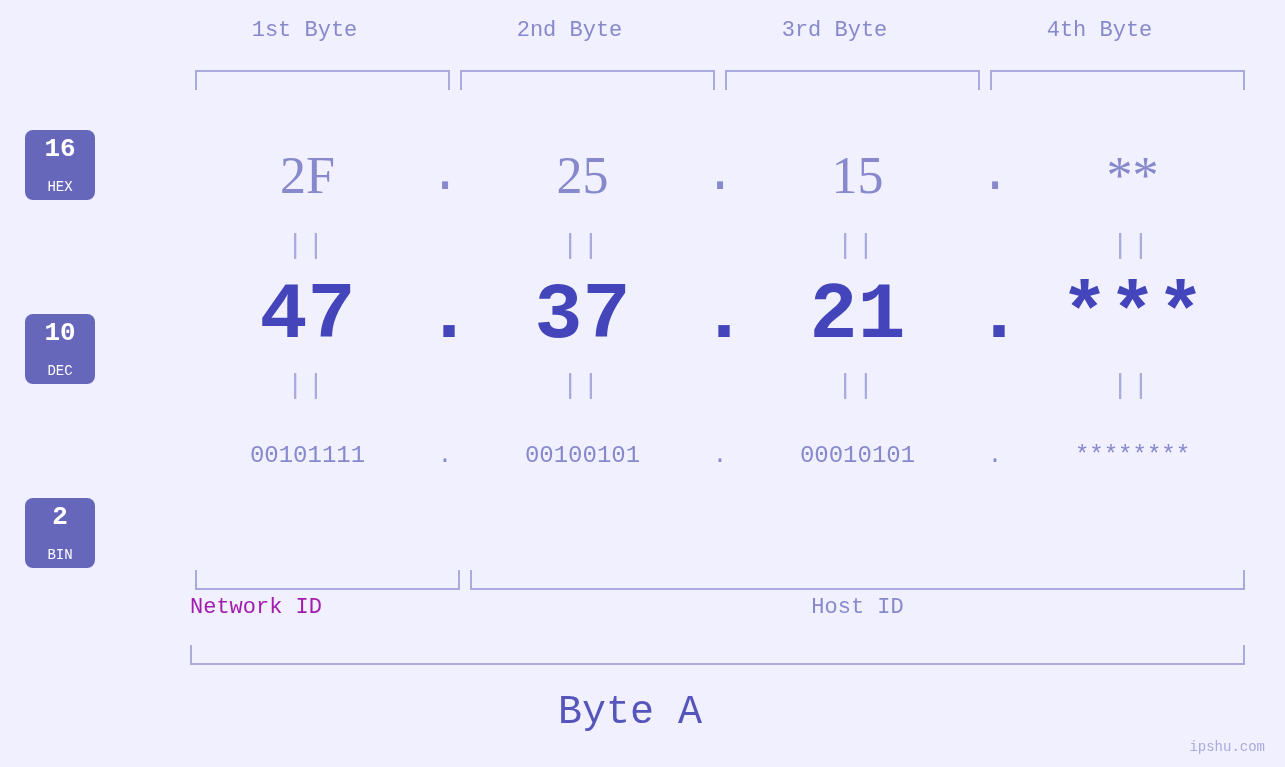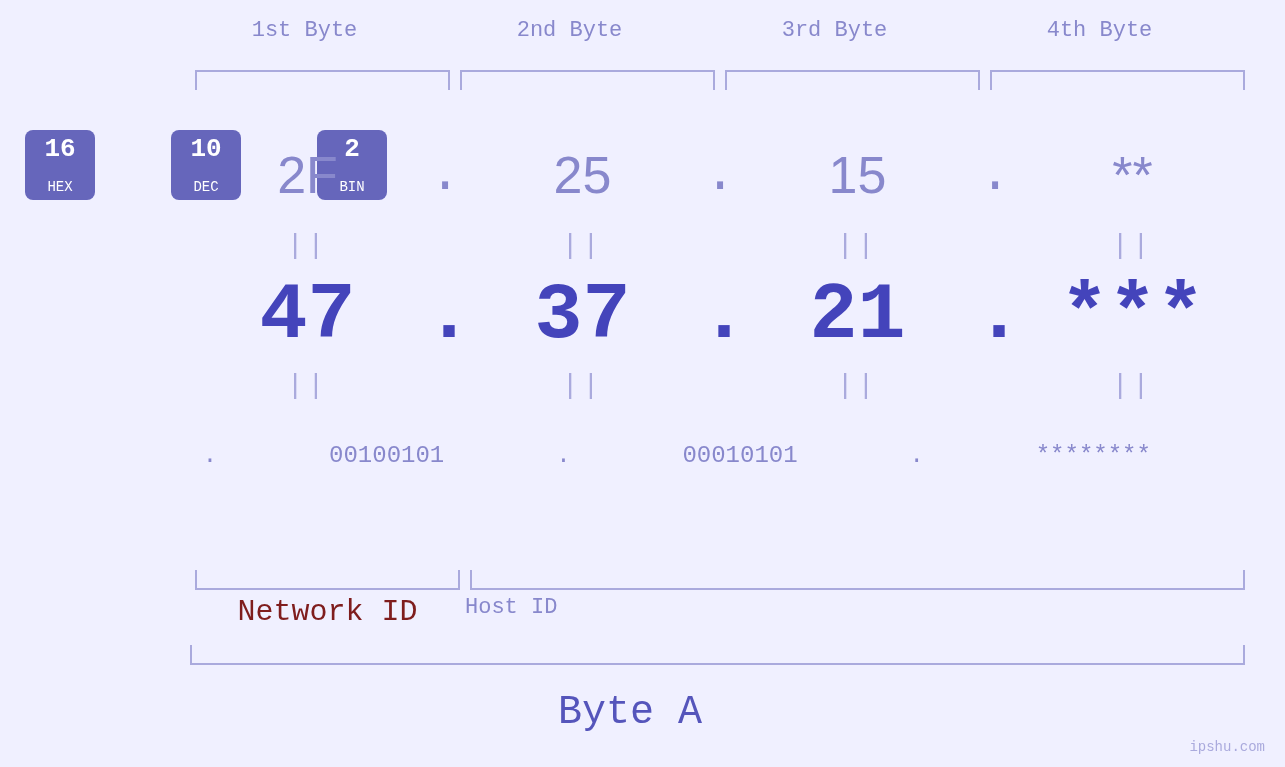--- a/index.html
+++ b/index.html
@@ -51,22 +51,22 @@
       border-right: 2px solid #aaaadd;
       margin: 0 5px;
     }
 
     
     .badges {
       position: absolute;
       left: 25px;
       top: 130px;
       display: flex;
-      flex-direction: row;
-      gap: 76px;
+      flex-direction: column;
+      gap: 114px;
     }
     .badge {
       width: 70px;
       height: 70px;
       background: #6666bb;
       border-radius: 8px;
       display: flex;
       flex-direction: column;
       align-items: center;
       justify-content: center;
@@ -107,21 +107,21 @@
     .dot-cell {
       width: 40px;
       flex: none;
       text-align: center;
     }
 
     
     .hex-val {
       color: #8888cc;
       font-size: 52px;
-      font-family: Liberation Sans, sans-serif;
+      font-family: Liberation Serif, serif;
       margin-top: 12px;
     }
     .hex-dot {
       color: #8888cc;
       font-size: 52px;
     }
 
     
     .dec-val {
       color: #4444bb;
@@ -192,27 +192,27 @@
     
     .id-labels {
       position: absolute;
       top: 595px;
       left: 190px;
       width: 1060px;
       display: flex;
     }
     .network-id-label {
       width: 275px;
-      text-align: center;
-      color: #7f1d1d;
-      font-size: 30px;
+      color: #a21caf;
+      font-size: 22px;
       font-family: 'Courier New', Courier, monospace;
     }
     .host-id-label {
       flex: 1;
+      text-align: center;
       color: #8888cc;
       font-size: 22px;
       font-family: 'Courier New', Courier, monospace;
     }
 
     
     .big-bottom-bracket {
       position: absolute;
       top: 645px;
       left: 190px;
@@ -343,20 +343,23 @@
       <div class="equals-cell">||</div>
       <div class="equals-dot-spacer"></div>
       <div class="equals-cell">||</div>
       <div class="equals-dot-spacer"></div>
       <div class="equals-cell">||</div>
       <div class="equals-dot-spacer"></div>
       <div class="equals-cell">||</div>
     </div>
 
     <div class="data-row">
+      <div class="cell">
+        <span class="bin-val">00101111</span>
+      </div>
       <div class="dot-cell">
         <span class="bin-dot">.</span>
       </div>
       <div class="cell">
         <span class="bin-val">00100101</span>
       </div>
       <div class="dot-cell">
         <span class="bin-dot">.</span>
       </div>
       <div class="cell">

